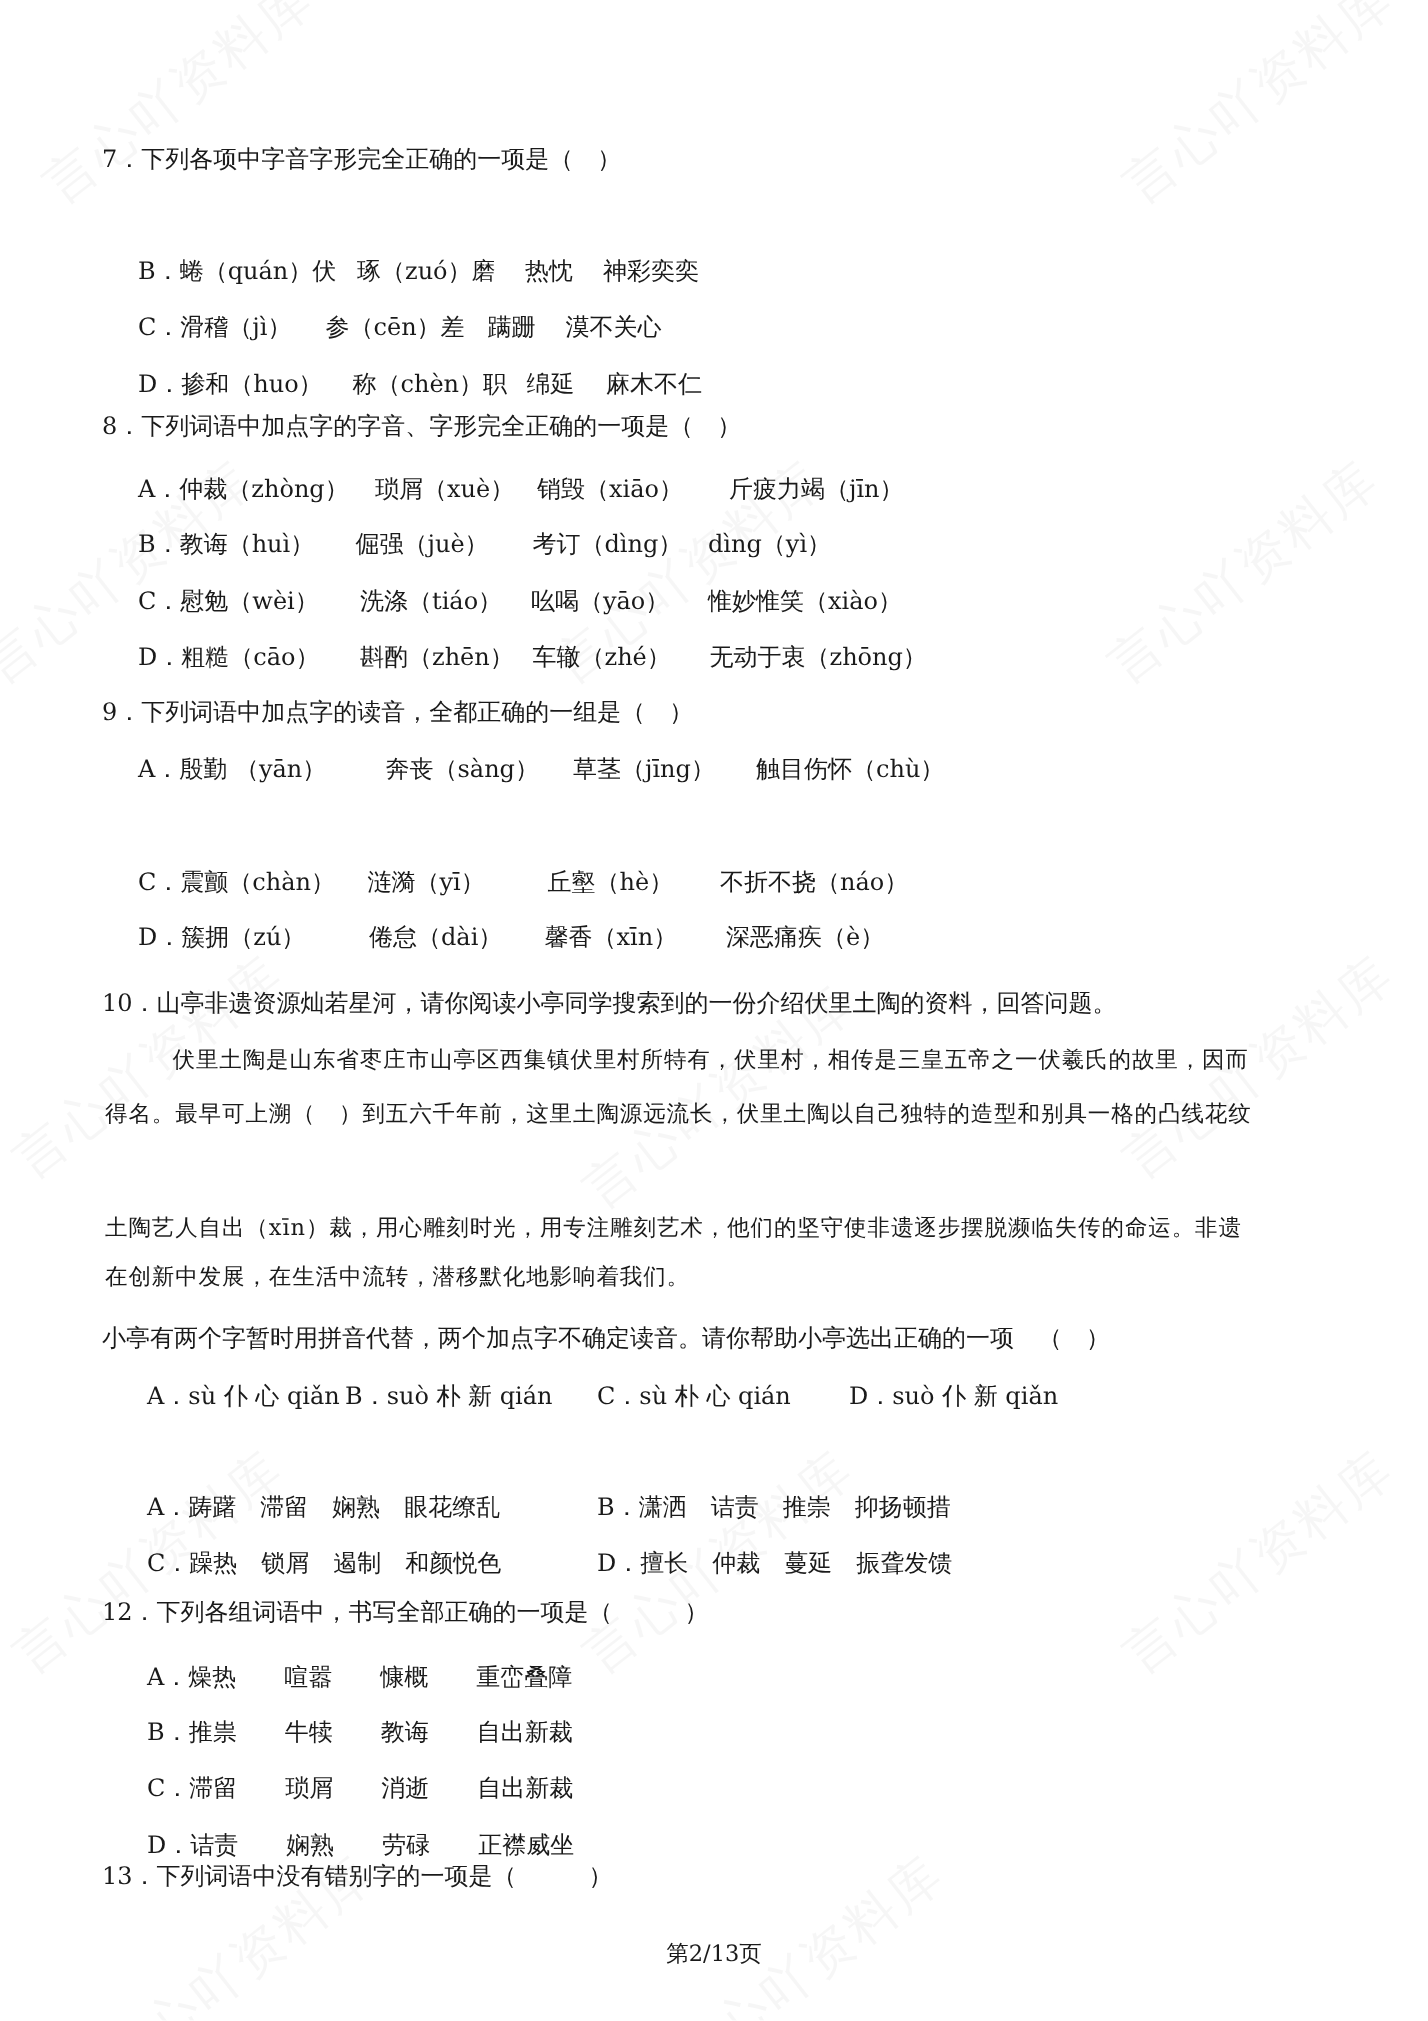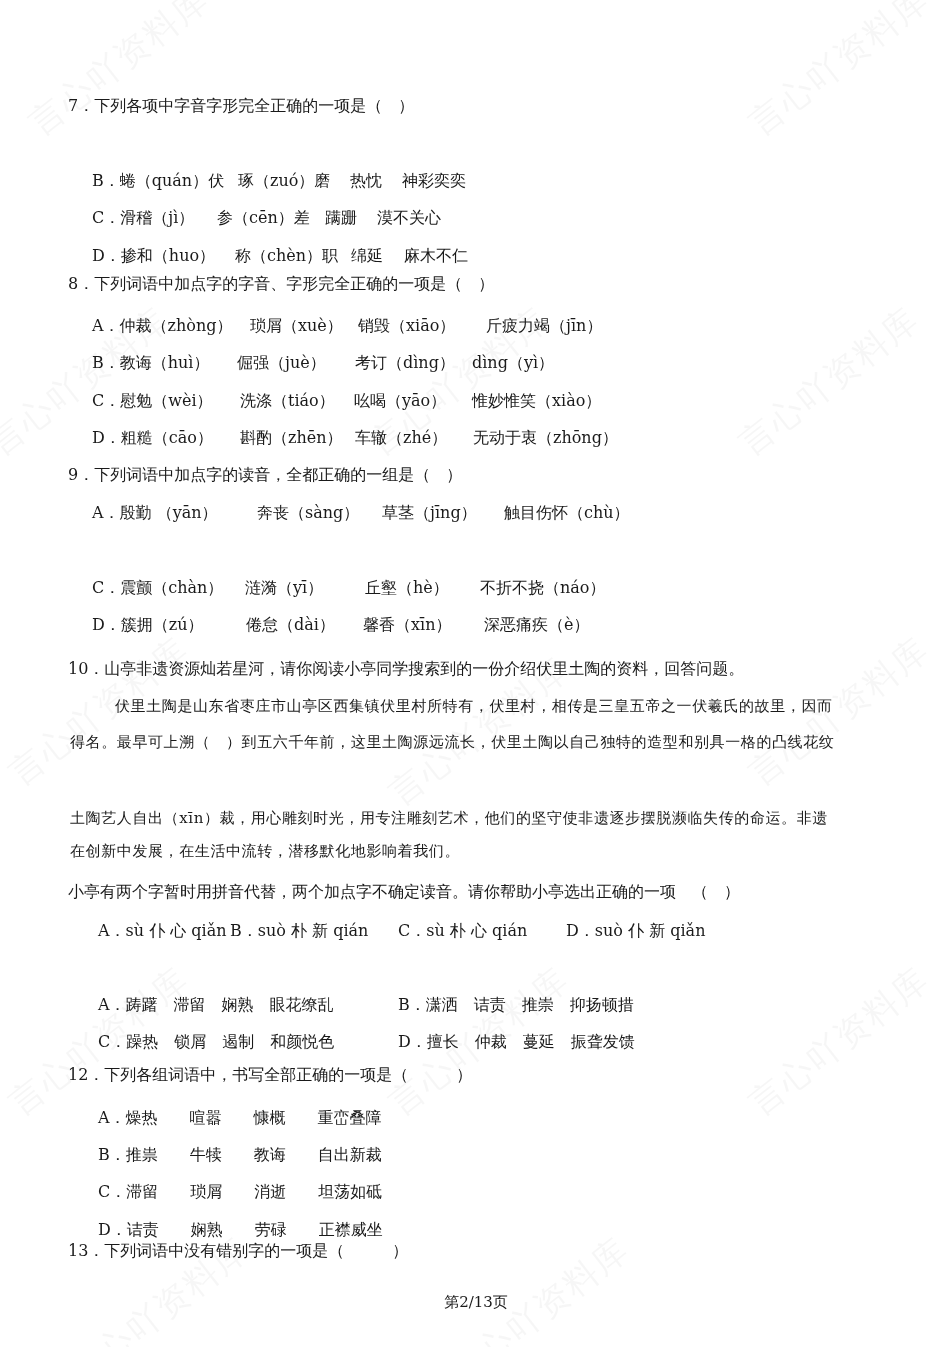--- a/index.html
+++ b/index.html
@@ -99,19 +99,19 @@
   <div class="line opt" style="top:995px;left:98px;text-decoration:underline;">
     <span class="item" style="width:300px">A．踌躇　滞留　娴熟　眼花缭乱</span><span class="item">B．潇洒　诘责　推崇　抑扬顿措</span>
   </div>
   <div class="line opt" style="top:1032px;left:98px;">
     <span class="item" style="width:300px">C．躁热　锁屑　遏制　和颜悦色</span><span class="item">D．擅长　仲裁　蔓延　振聋发馈</span>
   </div>
 
   <div class="line q" style="top:1065px;">12．下列各组词语中，书写全部正确的一项是（　　　）</div>
   <div class="line opt" style="top:1108px;left:98px;">A．燥热　　喧嚣　　慷概　　重峦叠障</div>
   <div class="line opt" style="top:1145px;left:98px;">B．推祟　　牛犊　　教诲　　自出新裁</div>
-  <div class="line opt" style="top:1182px;left:98px;">C．滞留　　琐屑　　消逝　　坦荡如砥</div>
+  <div class="line opt" style="top:1182px;left:98px;">C．滞留　　琐屑　　消逝　　自出新裁</div>
   <div class="line opt" style="top:1220px;left:98px;">D．诘责　　娴熟　　劳碌　　正襟威坐</div>
 
   <div class="line q" style="top:1241px;">13．下列词语中没有错别字的一项是（　　　）</div>
 
   <div class="footer">第2/13页</div>
 </div>
 
 </body></html>

